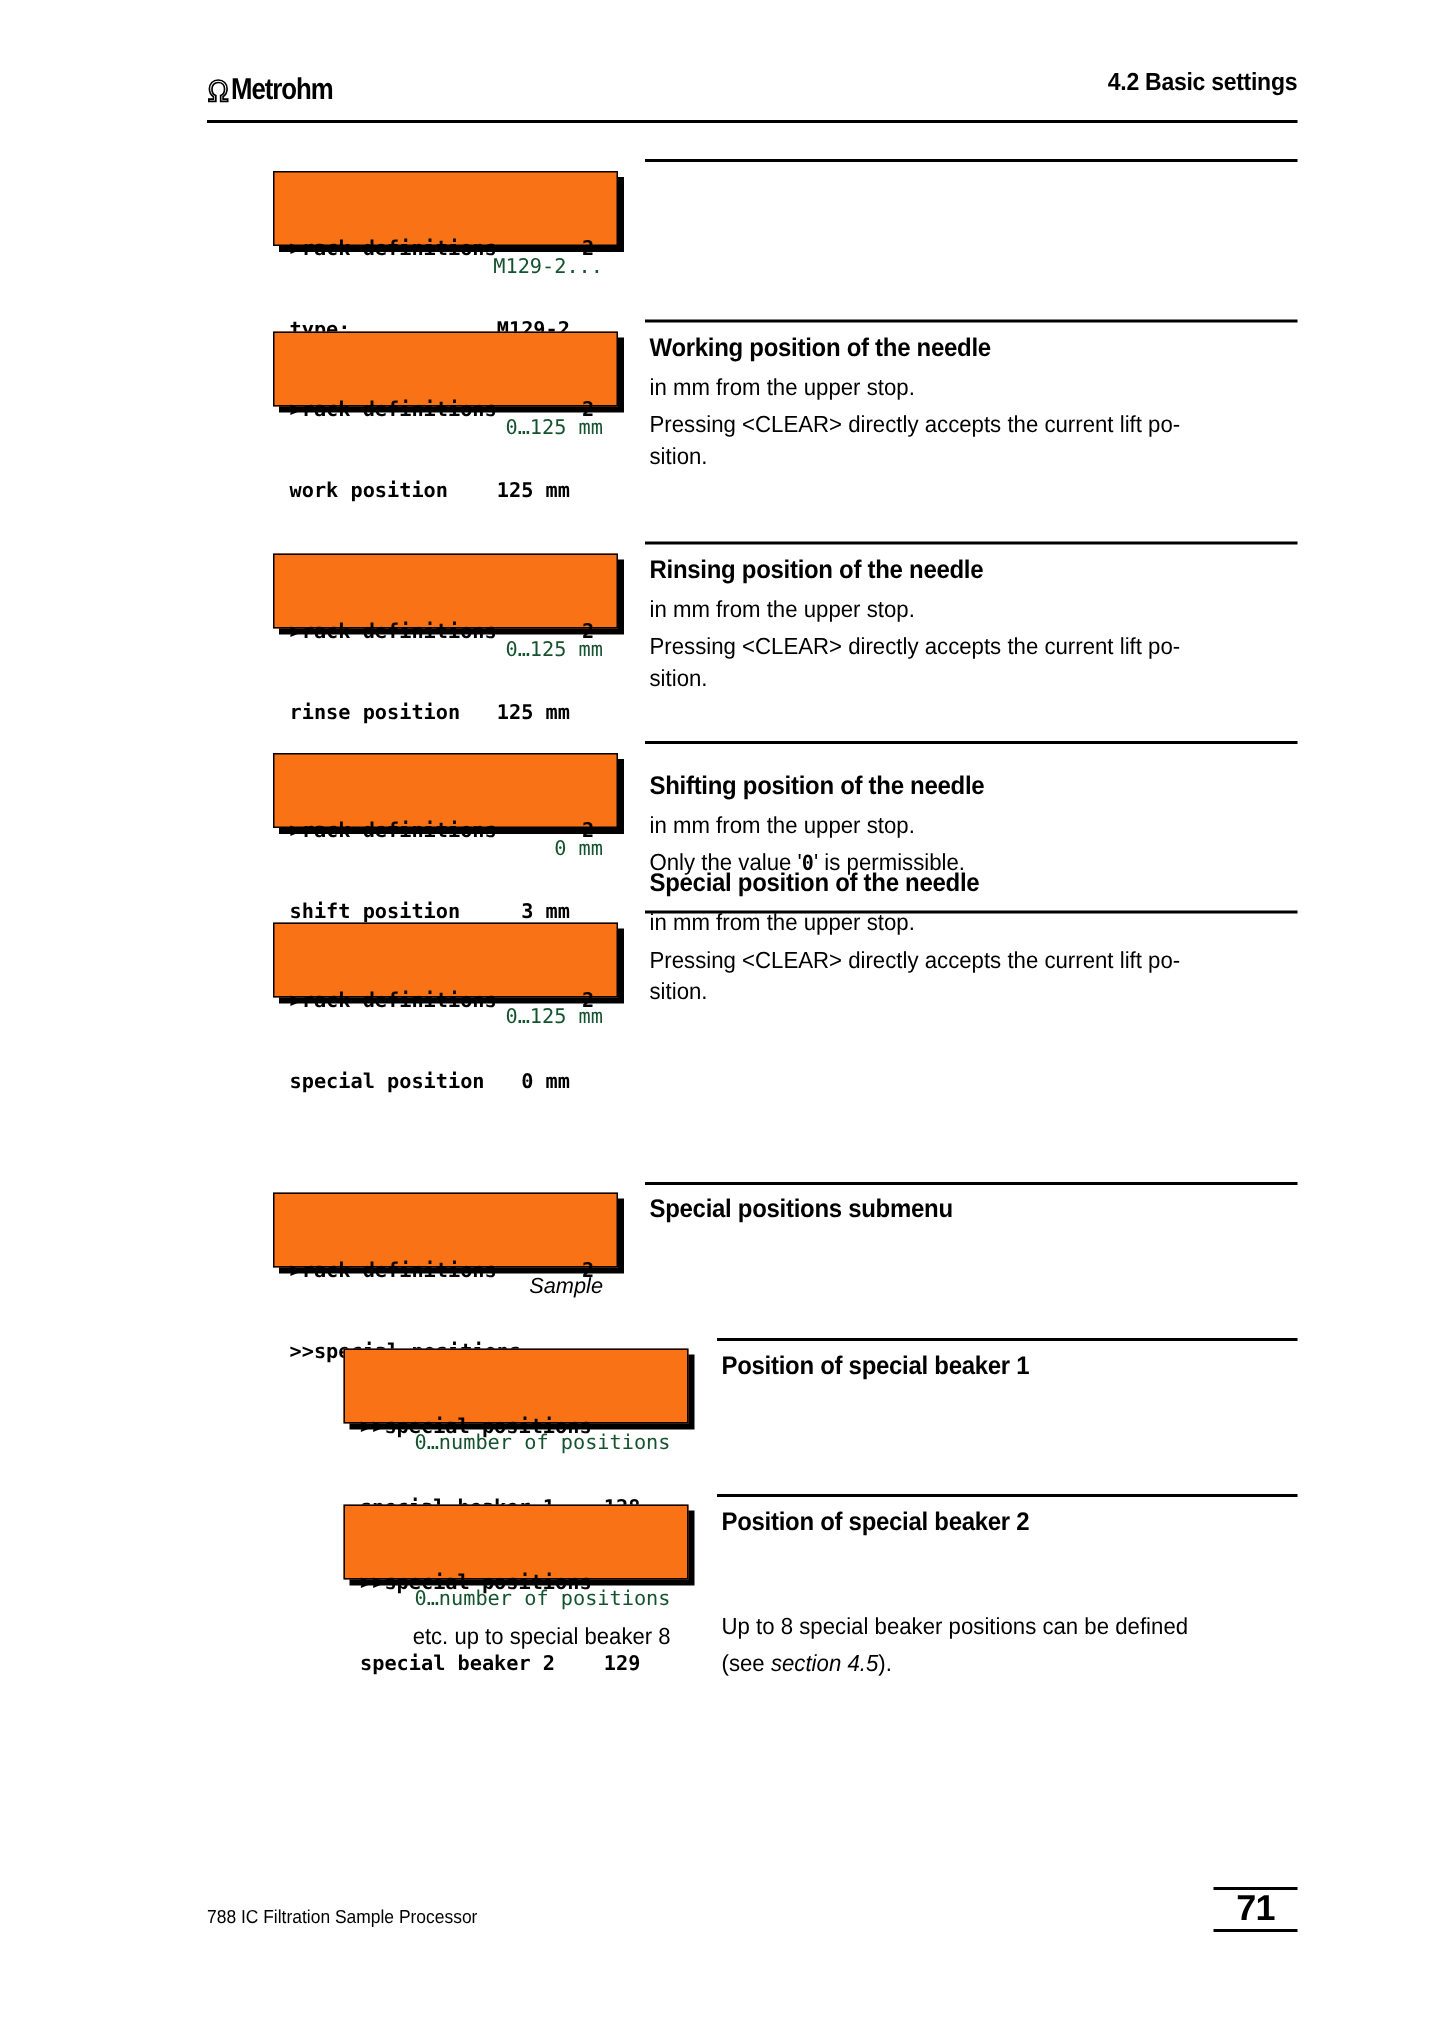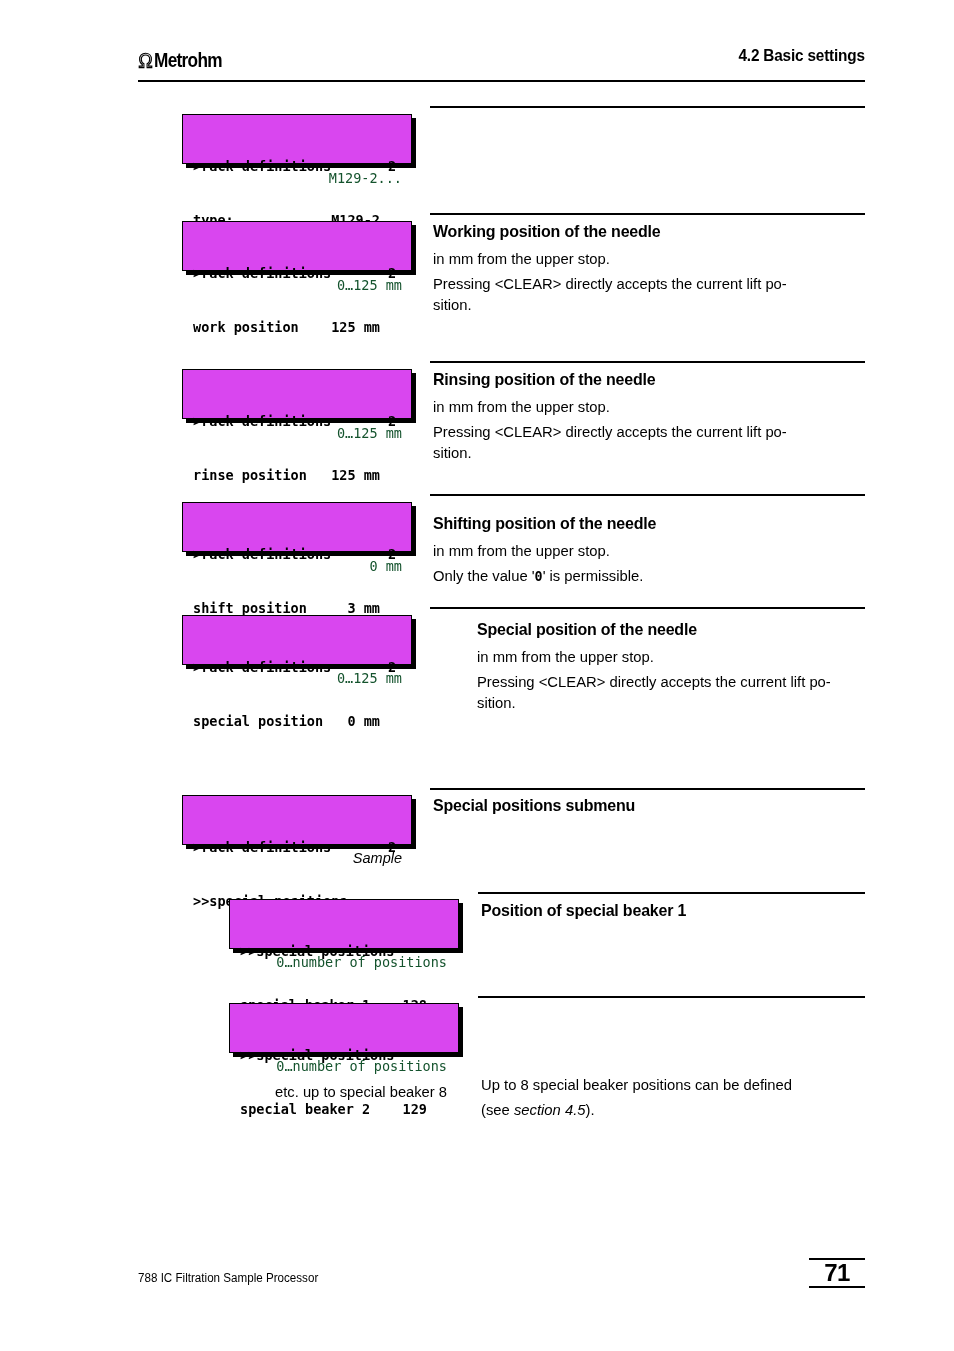--- a/index.html
+++ b/index.html
@@ -75,21 +75,21 @@
   }
   .sep {
     position: absolute;
     height: 1.6px;
     background: #000000;
   }
 
   
   .lcd {
     position: absolute;
-    background: #d946ef;
+    background: #f97316;
     border: 1.5px solid #000000;
     box-shadow: 4px 4px 0 0 #000000;
     box-sizing: border-box;
     padding: 6px 10px 7px 10px;
     font-family: "DejaVu Sans Mono", monospace;
     font-size: 13.5px;
     font-weight: bold;
     line-height: 18px;
     letter-spacing: 0px;
     white-space: pre;
@@ -247,21 +247,21 @@
     <p>in mm from the upper stop.</p>
     <p class="tight"><span>Only the value '</span><span class="mono-bold">0</span><span>' is permissible.</span></p>
   </div>
 
   <div class="sep" style="left:430px; top:607px; width:435px;"></div>
   <div class="lcd" style="left:182px; top:615px; width:230px; height:50px;">
     <span class="lcd-line">&gt;rack definitions       2</span>
     <span class="lcd-line">special position   0 mm</span>
   </div>
   <div class="caption" style="left:182px; top:670px; width:220px;">0…125 mm</div>
-  <div class="desc" style="left:433px; top:620px; width:432px;margin-left:44px;">
+  <div class="desc" style="left:433px; top:579px; width:432px;">
     <h3>Special position of the needle</h3>
     <p>in mm from the upper stop.</p>
     <p class="tight">Pressing &lt;CLEAR&gt; directly accepts the current lift po-</p>
     <p class="tight">sition.</p>
   </div>
 
   <div class="sep" style="left:430px; top:788px; width:435px;"></div>
   <div class="lcd" style="left:182px; top:795px; width:230px; height:50px;">
     <span class="lcd-line">&gt;rack definitions       2</span>
     <span class="lcd-line">&gt;&gt;special positions</span>
@@ -281,20 +281,23 @@
     <h3>Position of special beaker 1</h3>
   </div>
 
   <div class="sep" style="left:478px; top:996px; width:387px;"></div>
   <div class="lcd" style="left:229px; top:1003px; width:230px; height:50px;">
     <span class="lcd-line">&gt;&gt;special positions</span>
     <span class="lcd-line">special beaker 2    129</span>
   </div>
   <div class="caption" style="left:229px; top:1058px; width:218px;">0…number of positions</div>
   <div class="caption-plain" style="left:229px; top:1083px; width:218px;">etc. up to special beaker 8</div>
+  <div class="desc" style="left:481px; top:1005px; width:384px;">
+    <h3>Position of special beaker 2</h3>
+  </div>
   <div class="desc" style="left:481px; top:1074px; width:384px;">
     <p>Up to 8 special beaker positions can be defined</p>
     <p class="tight"><span>(see </span><i>section 4.5</i><span>).</span></p>
   </div>
 
   <div class="footer-text">788 IC Filtration Sample Processor</div>
   <div class="pagenum-wrap">
     <div class="pagenum-rule-top"></div>
     <div class="pagenum">71</div>
     <div class="pagenum-rule-bot"></div>

